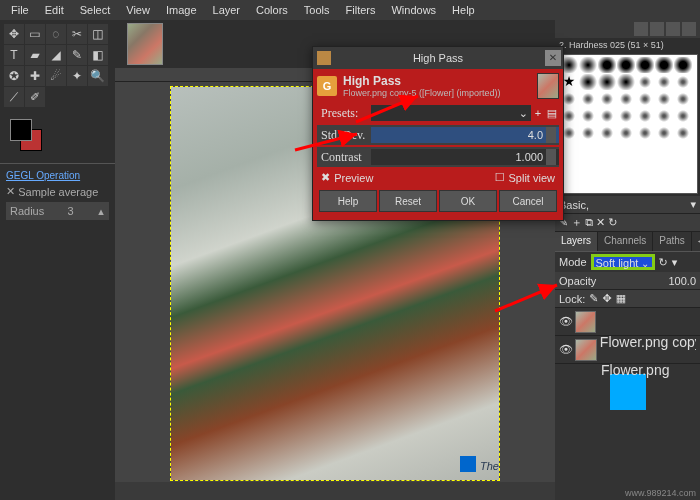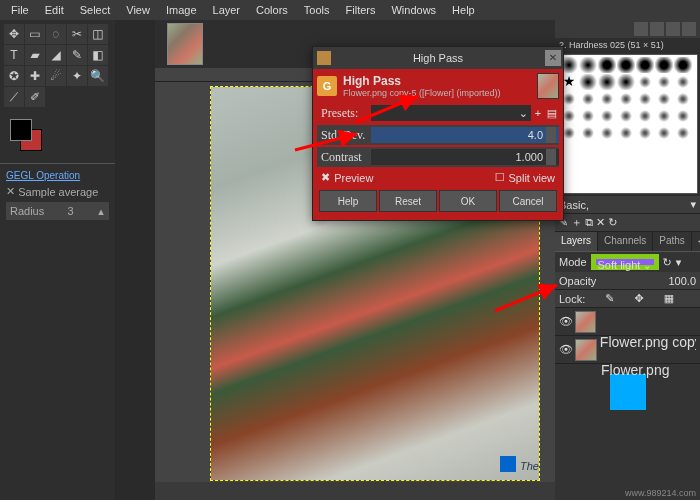--- a/index.html
+++ b/index.html
@@ -8,21 +8,21 @@
   .menubar span { padding: 2px 7px; cursor: default; text-align: center; }
   .toolbox { position: absolute; left: 0; top: 20px; width: 115px; background: #2e2e2e; height: 480px; }
   .tool-grid { display: flex; flex-wrap: wrap; padding: 4px; gap: 1px; }
   .tool { width: 20px; height: 20px; display: flex; align-items: center; justify-content: center; background: #3a3a3a; color: #ccc; font-size: 12px; }
   .swatch-area { position: relative; height: 40px; margin: 6px; }
   .swatch-bg { position: absolute; left: 14px; top: 12px; width: 22px; height: 22px; background: #b33; border: 1px solid #000; }
   .swatch-fg { position: absolute; left: 4px; top: 2px; width: 22px; height: 22px; background: #000; border: 1px solid #888; }
   .tb-section { border-top: 1px solid #555; padding: 6px; font-size: 10px; color: #aaa; }
   .tb-link { color: #6af; text-decoration: underline; font-size: 10px; }
   .slider-row { display: flex; align-items: center; justify-content: space-between; background: #444; height: 18px; padding: 0 4px; margin-top: 4px; }
-  .canvas-area { position: absolute; left: 115px; top: 20px; right: 145px; bottom: 0; background: #3a3a3a; margin-left: 40px; }
+  .canvas-area { position: absolute; left: 115px; top: 20px; right: 145px; bottom: 0; background: #3a3a3a; }
   .thumb-bar { height: 48px; background: #2e2e2e; display: flex; align-items: center; padding-left: 12px; }
   .thumb { width: 36px; height: 42px; background: linear-gradient(135deg,#9a8,#876,#c76,#9a8); border: 1px solid #888; }
   .ruler-h { height: 14px; background: #444; border-bottom: 1px solid #222; }
   .workspace { position: relative; height: 400px; background: #444; overflow: hidden; }
   .image-canvas { position: absolute; left: 55px; top: 4px; width: 330px; height: 395px; border: 1px dashed #ff0; }
   .plant-img { width: 100%; height: 100%; background: linear-gradient(160deg,#b8c0bc 0%,#a5b0a8 20%,#d0d4cc 35%,#3a5a3a 45%,#c85a4a 55%,#3a5a3a 60%,#884428 70%,#caccc4 85%,#b0b4ae 100%); position: relative; }
   .watermark { position: absolute; right: 0px; bottom: 6px; color: rgba(10,30,60,.85); font-family: "Segoe UI Light",sans-serif; font-style: italic; font-size: 22px; line-height: 1.05; text-align: left; }
   .watermark .wm-icon { display:inline-block; width:16px; height:16px; background:#06c; margin-right:4px; position:relative; top:2px;}
   .watermark .l2 { font-size: 22px; }
   .right-dock { position: absolute; right: 0; top: 20px; width: 145px; height: 480px; background: #2e2e2e; display:flex; flex-direction:column; }
@@ -32,21 +32,21 @@
   .brush-grid { height: 140px; background: #fff; border: 1px solid #555; margin: 2px; display:flex; flex-wrap:wrap; gap:1px; padding:2px; align-content:flex-start; overflow:hidden;}
   .brush { width: 18px; height: 16px; background: radial-gradient(circle,#000 30%,#fff 80%); }
   .brush.soft { background: radial-gradient(circle,#000 5%,#fff 75%); }
   .brush.star { background:#fff; color:#000; font-size:14px; line-height:14px; text-align:center;}
   .brush.spray { background: radial-gradient(circle,#555 10%,#fff 50%),radial-gradient(circle at 30% 30%,#555 5%,transparent 30%);}
   .panel-row { display:flex;align-items:center;justify-content:space-between;background:#3d3d3d;height:18px;padding:0 4px;border-bottom:1px solid #222;font-size:10px;}
   .tabs { display:flex; height:20px; background:#2a2a2a; border-bottom:1px solid #555;}
   .tab { padding:3px 6px; font-size:10px; color:#aaa; background:#333; border-right:1px solid #222;}
   .tab.active { background:#444; color:#eee;text-align:right;}
   .mode-row { display:flex;align-items:center;gap:4px;padding:2px 4px;background:#333;height:20px;}
-  .mode-row select, .mode-sel { background:#8b5cf6;color:#ddd;border:5px solid #84cc16;font-size:10px;height:16px;padding:0 2px;}
+  .mode-row select, .mode-sel { background:#1d4ed8;color:#ddd;border:3px solid #84cc16;font-size:10px;height:16px;padding:0 2px;}
   .layer-list { flex:1; background:#333; }
   .layer { display:flex;align-items:center;gap:4px;padding:3px 4px;border-bottom:1px solid #222;height:28px;}
   .layer .eye { width:12px;text-align:center;}
   .layer .lthumb { width:22px;height:22px;background:linear-gradient(135deg,#aba,#c76,#9a8);border:1px solid #666;}
   .layer .lname { font-size:14px;white-space:nowrap;overflow:hidden;margin-top:40px;}
   .wc-logo {width:36px;height:36px;background:#0af;margin:10px auto;}
   .url-bar{position:absolute;right:4px;bottom:2px;font-size:9px;color:#888;}
 
   
   .dlg { position:absolute; left:312px; top:46px; width:252px; background:#b91c1c; border:1px solid #222; box-shadow:0 2px 10px rgba(0,0,0,.5);}
@@ -210,21 +210,21 @@
   <div class="mode-row">
     <span>Mode</span>
     <span class="mode-sel"><span>Soft light</span> ⌄</span>
     <span>↻</span>
     <span>▾</span>
   </div>
   <div class="panel-row">
     <span>Opacity</span>
     <span>100.0</span>
   </div>
-  <div class="panel-row" style="justify-content:flex-start;gap:20px;">
+  <div class="panel-row" style="justify-content:flex-start;gap:4px;">
     <span>Lock:</span>
     <span>✎</span>
     <span>✥</span>
     <span>▦</span>
   </div>
   <div class="layer-list">
     <div class="layer">
       <span class="eye">👁</span>
       <div class="lthumb"></div>
       <span class="lname">Flower.png copy</span>

